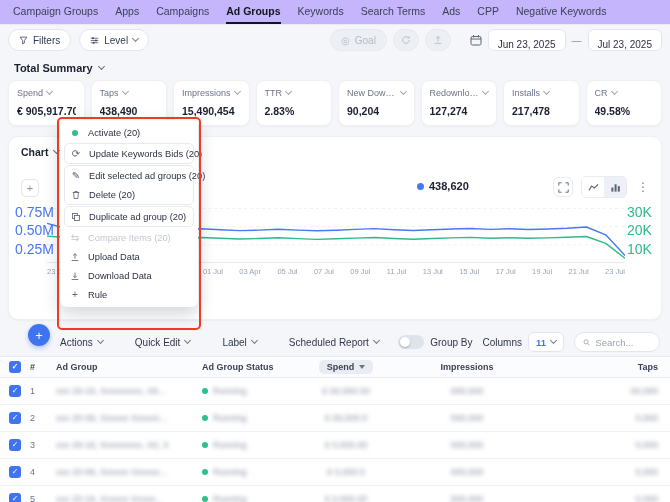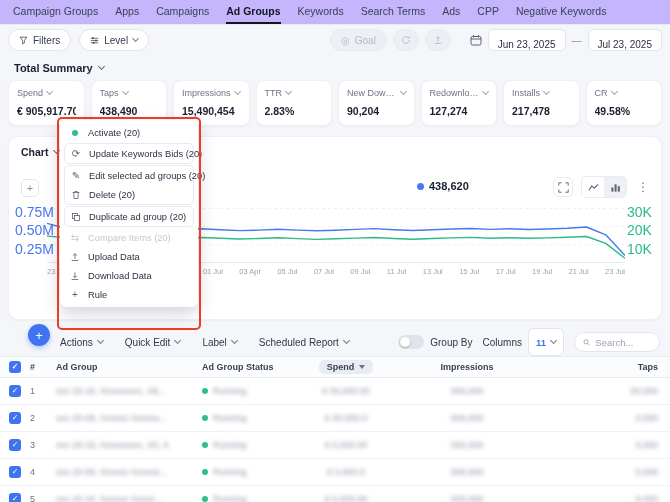--- a/index.html
+++ b/index.html
@@ -61,28 +61,28 @@
   .mi.disabled{color:#c2c8d3;cursor:default}
   .mi.disabled .mico{color:#c2c8d3}
   .mbox{margin:1px 4px;border:1px solid #e6e9ee;border-radius:5px}
   .mbox .mi{padding:0 5px}
   .mico{width:12px;display:flex;align-items:center;justify-content:center;flex:none;font-size:10px;color:#5b6472}
   .dot{width:6px;height:6px;border-radius:50%}
   .annotation{position:absolute;left:57px;top:117px;width:144px;height:213px;border:2px solid #ee3b25;border-radius:5px;z-index:60;pointer-events:none}
 
   
   .fab{position:absolute;left:28px;top:324px;width:22px;height:22px;border-radius:50%;background:#3f73f0;color:#fff;display:flex;align-items:center;justify-content:center;font-size:13px;box-shadow:0 2px 5px rgba(63,115,240,.4);cursor:pointer;z-index:5}
-  .tbar{position:absolute;left:60px;top:330px;height:24px;display:flex;align-items:center;gap:22px;font-size:10px;color:#2f3748}
+  .tbar{position:absolute;left:60px;top:330px;height:24px;display:flex;align-items:center;gap:32px;font-size:10px;color:#2f3748}
   .dd{display:flex;align-items:center;gap:5px;cursor:pointer;white-space:nowrap}
   .tbar-right{position:absolute;right:10px;top:330px;height:24px;display:flex;align-items:center;gap:10px}
   .groupby{display:flex;align-items:center;gap:6px;font-size:10px;color:#2f3748}
   .toggle{width:26px;height:14px;border-radius:8px;background:#dfe4ec;position:relative;cursor:pointer}
   .knob{position:absolute;left:2px;top:2px;width:10px;height:10px;border-radius:50%;background:#fff;box-shadow:0 1px 2px rgba(0,0,0,.25)}
   .colwrap{display:flex;align-items:center;gap:6px;font-size:10px;color:#2f3748}
-  .colpill{display:flex;align-items:center;gap:5px;border:1px solid #e2e6ec;border-radius:6px;height:28px;padding:0 7px;background:#fff;cursor:pointer}
+  .colpill{display:flex;align-items:center;gap:5px;border:1px solid #e2e6ec;border-radius:6px;height:20px;padding:0 7px;background:#fff;cursor:pointer}
   .colnum{color:#3f73f0;font-weight:bold;font-size:9.5px}
   .search{display:flex;align-items:center;gap:5px;width:86px;height:20px;border:1px solid #e2e6ec;border-radius:10px;background:#fff;padding:0 8px}
   .search input{border:0;outline:0;width:100%;font-size:9.5px;color:#2a3142;font-family:inherit;background:transparent}
   .search input::placeholder{color:#9aa3b2}
 
   
   .table{position:absolute;left:0;right:0;top:356px;bottom:0;background:#fff}
   .grid{display:grid;grid-template-columns:30px 26px 146px 98px 92px 150px 1fr;align-items:center}
   .thead{height:22px;background:#fbfcfe;border-top:1px solid #e8ebf0;border-bottom:1px solid #e8ebf0;font-size:9px;font-weight:bold;color:#3a4254}
   .trow{height:27px;border-bottom:1px solid #eef1f5;font-size:9px;background:#fff}

